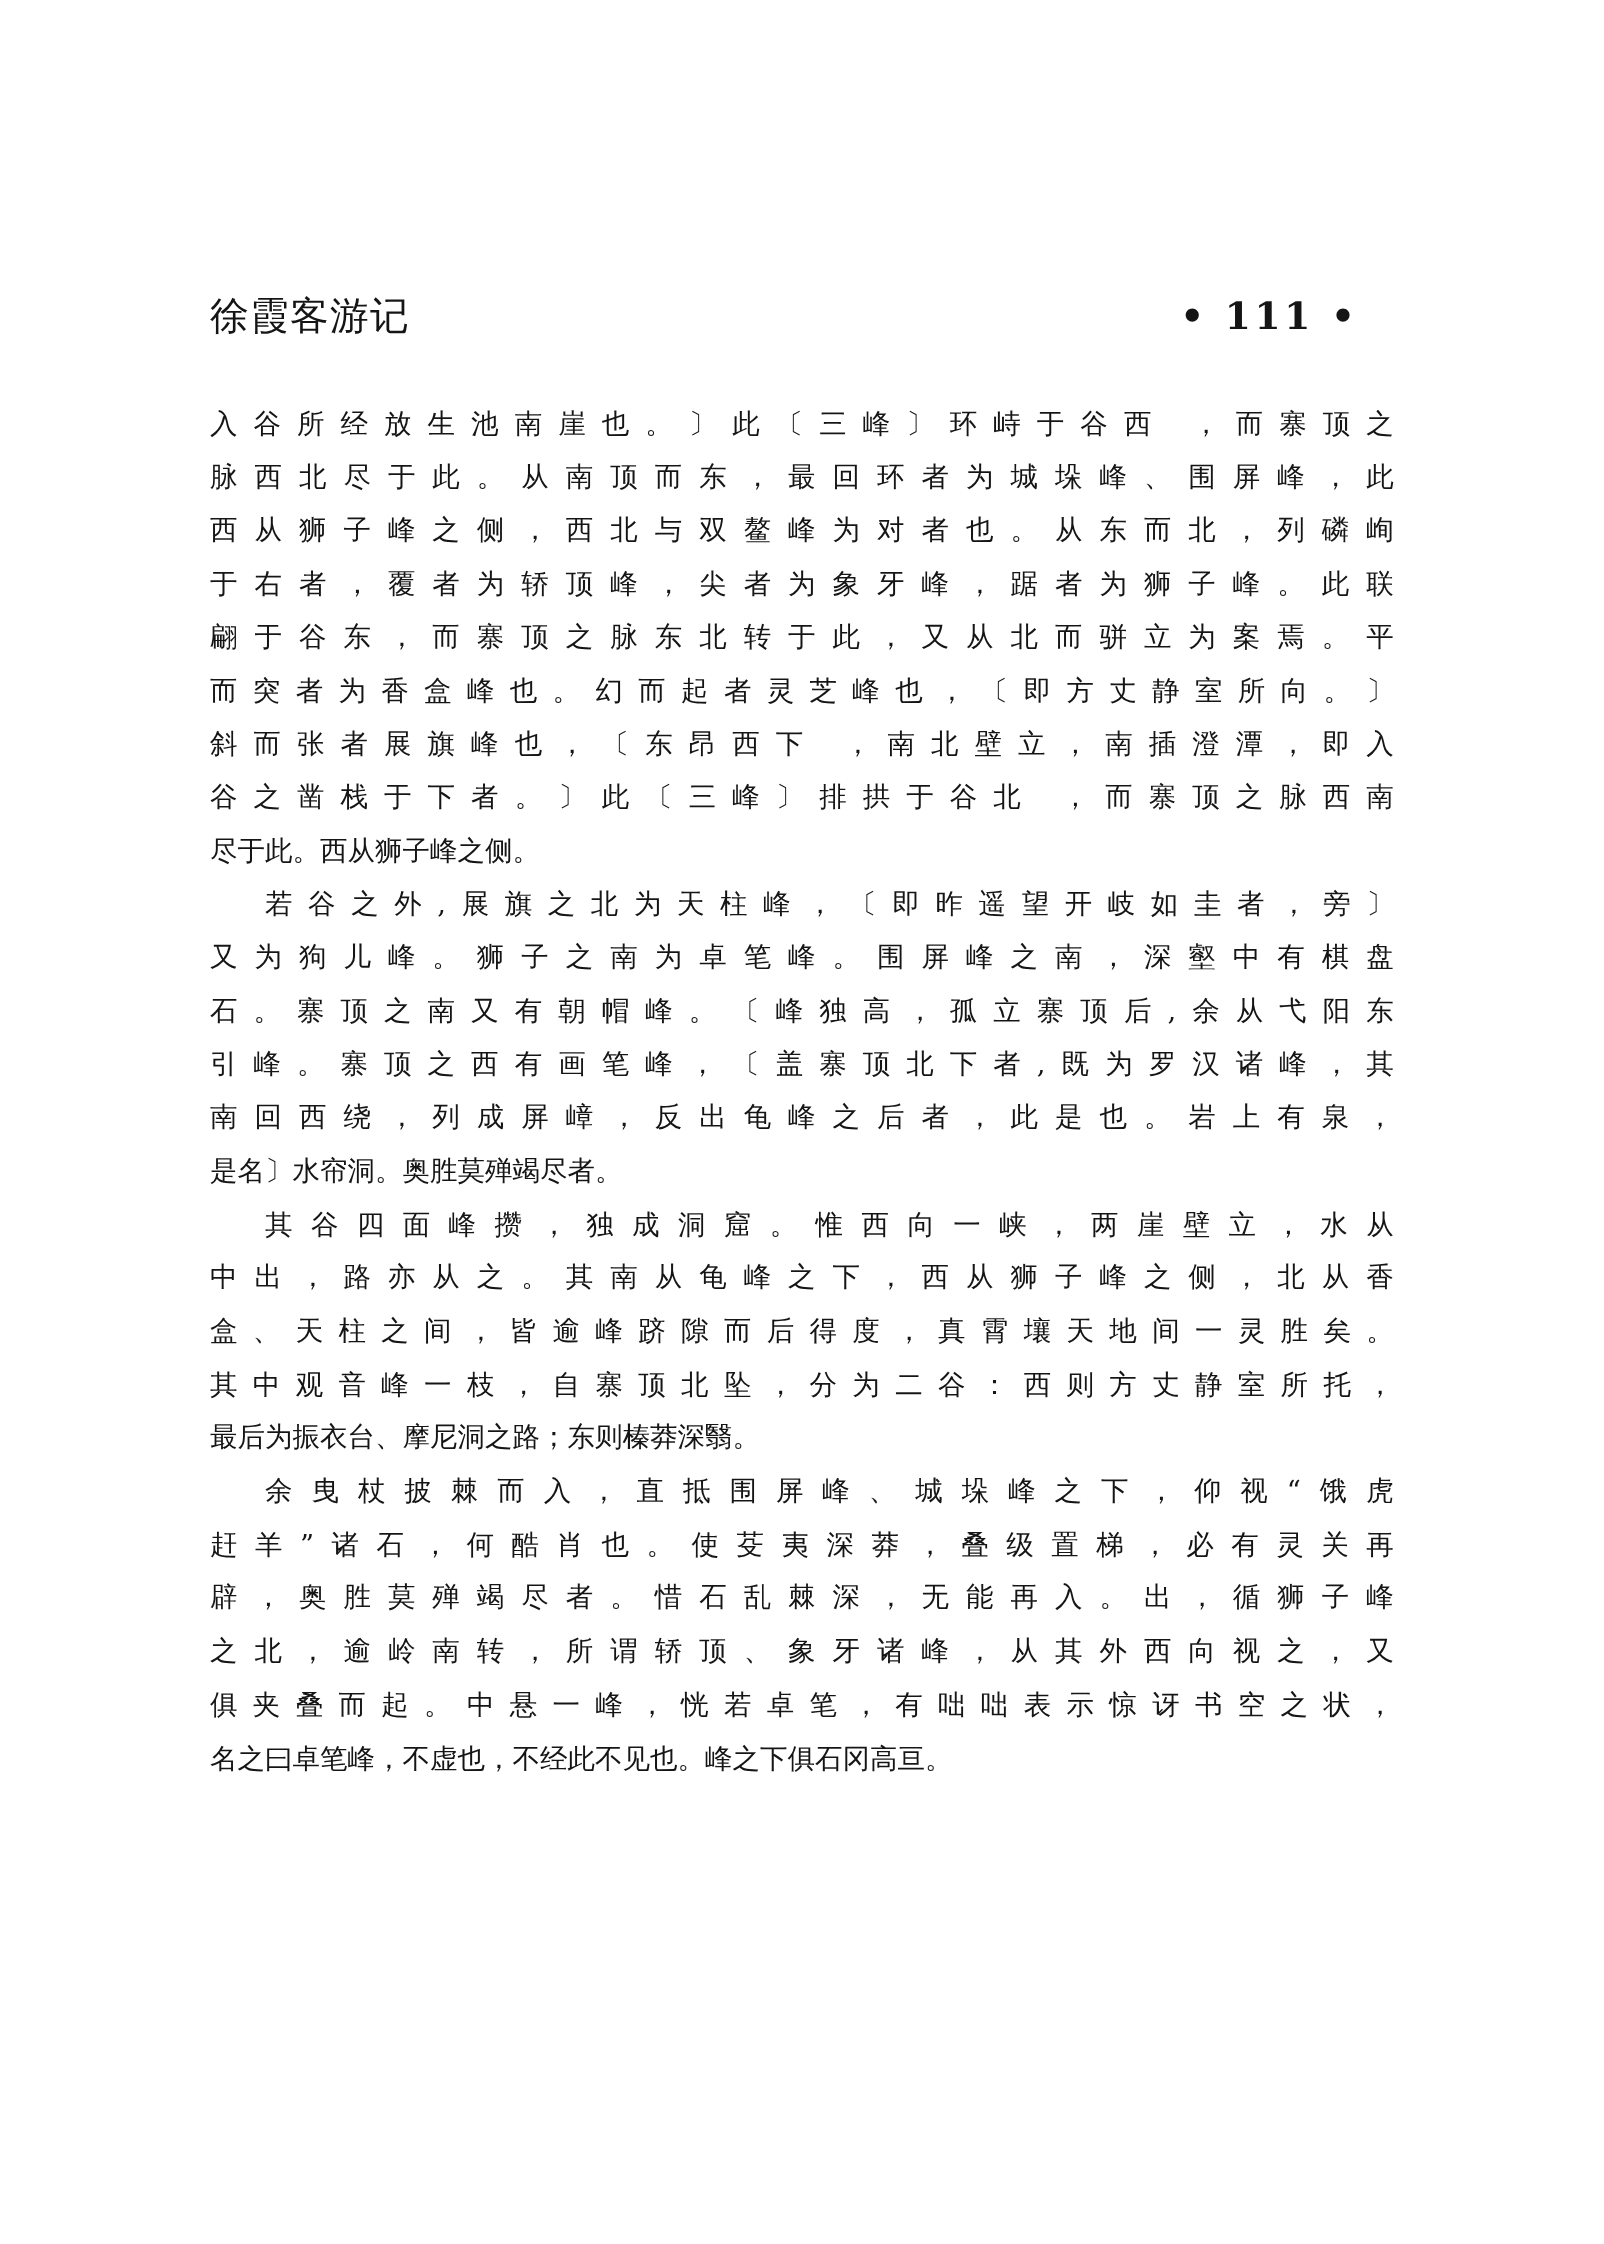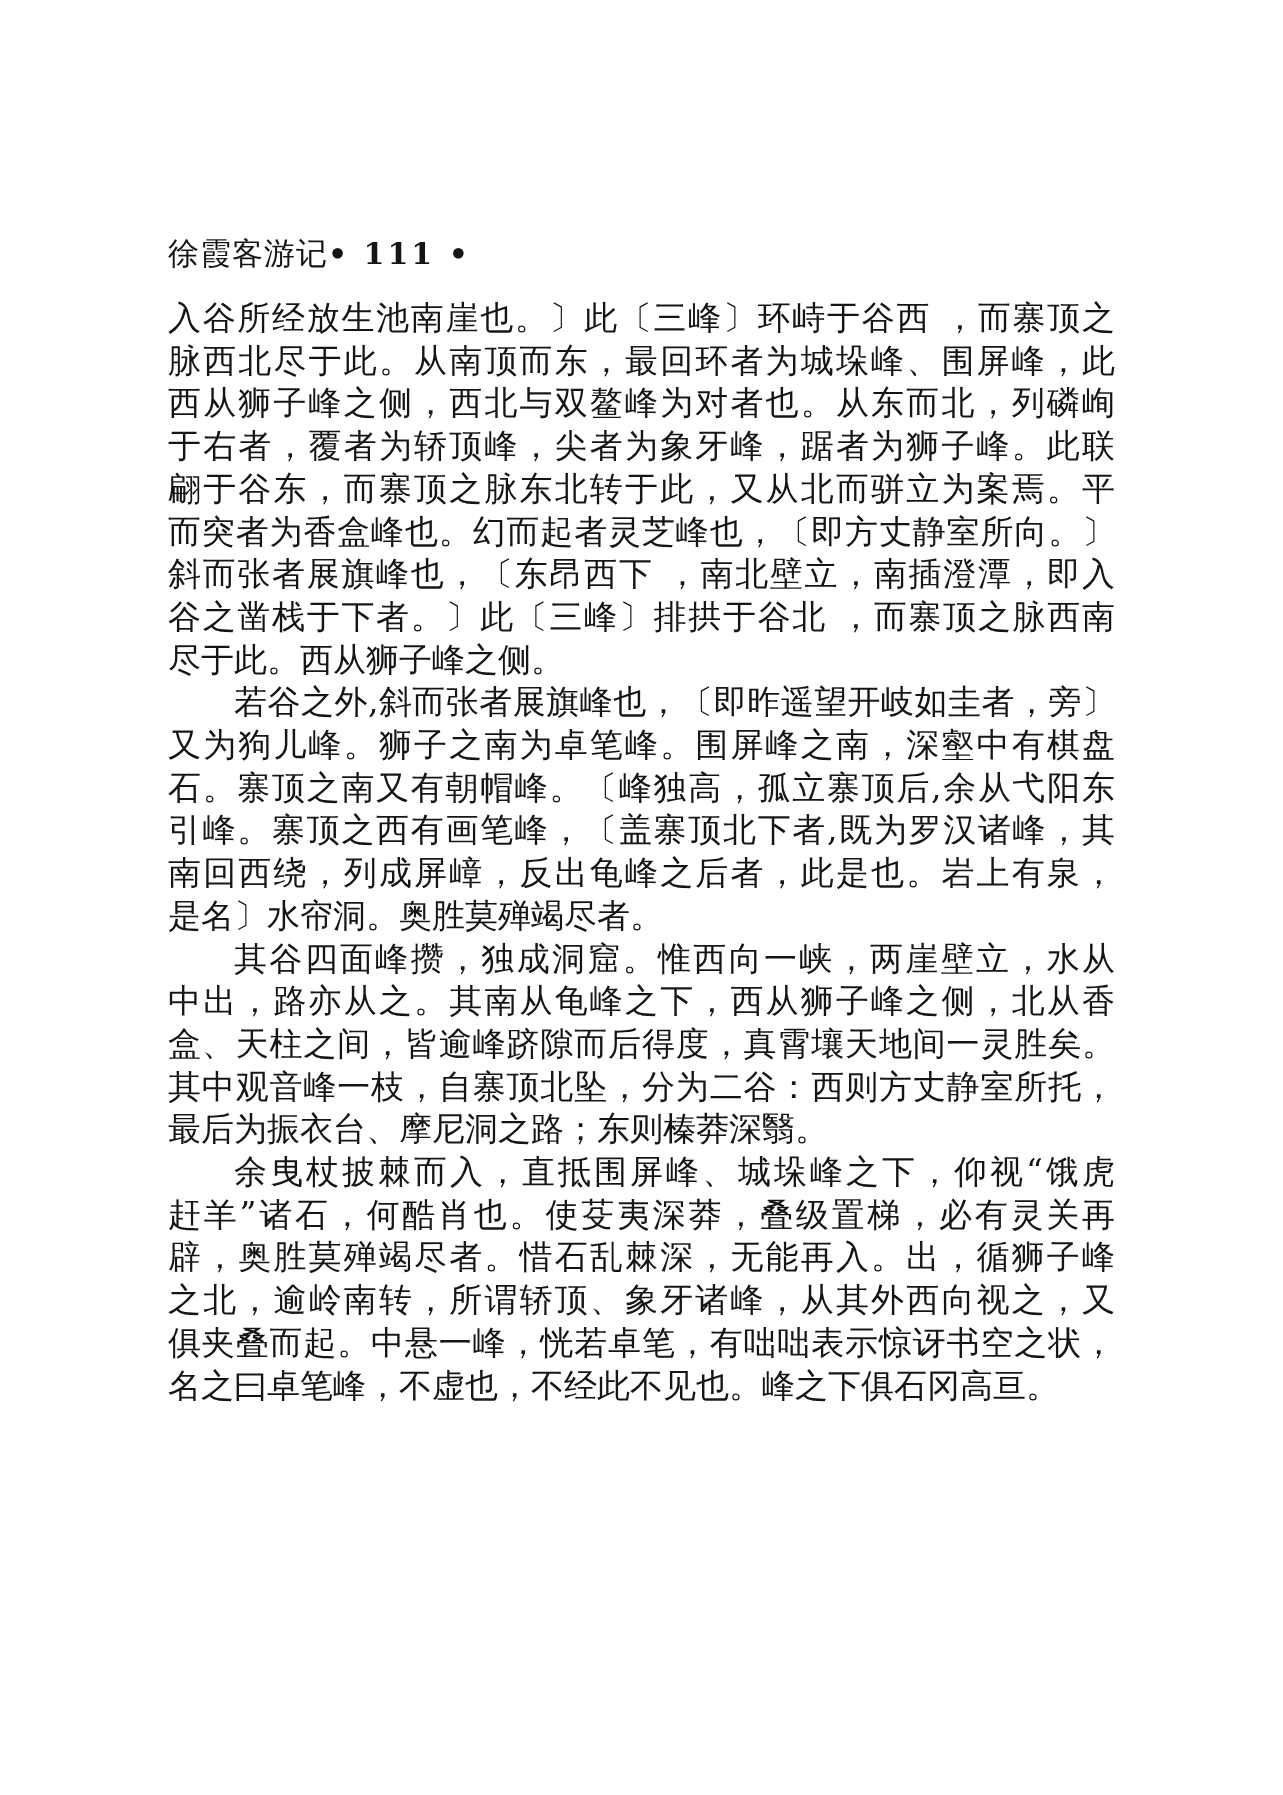--- a/index.html
+++ b/index.html
@@ -13,31 +13,31 @@
     overflow:hidden;
   }
   .content {
     position:absolute;
     left:168px;
     top:234px;
     width:947px;
   }
   .header {
     display:flex;
-    justify-content:flex-start;
+    justify-content:space-between;
     align-items:baseline;
     font-size:31px;
     line-height:38px;
     white-space:nowrap;
   }
   .book-title { letter-spacing:1px; }
   .page-number { padding-right:28px; letter-spacing:3px; font-size:30px;font-weight:bold; }
   .body-text {
-    margin-top:24px;
-    font-size:33px;
+    margin-top:46px;
+    font-size:22px;
     line-height:42.7px;
   }
   .line {
     text-align:justify;
     text-align-last:justify;
     text-justify:inter-character;
     min-height:42.7px;
   }
   .line.indent { text-indent:2em; }
   .line.para-end { text-align-last:left; }
@@ -54,21 +54,21 @@
     <div class="body-text" id="body-text">
         <div class="line">入谷所经放生池南崖也。〕此〔三峰〕环峙于谷西 ，而寨顶之</div>
         <div class="line">脉西北尽于此。从南顶而东，最回环者为城垛峰、围屏峰，此</div>
         <div class="line">西从狮子峰之侧，西北与双鳌峰为对者也。从东而北，列磷峋</div>
         <div class="line">于右者，覆者为轿顶峰，尖者为象牙峰，踞者为狮子峰。此联</div>
         <div class="line">翩于谷东，而寨顶之脉东北转于此，又从北而骈立为案焉。平</div>
         <div class="line">而突者为香盒峰也。幻而起者灵芝峰也，〔即方丈静室所向。〕</div>
         <div class="line">斜而张者展旗峰也，〔东昂西下 ，南北壁立，南插澄潭，即入</div>
         <div class="line">谷之凿栈于下者。〕此〔三峰〕排拱于谷北 ，而寨顶之脉西南</div>
         <div class="line para-end">尽于此。西从狮子峰之侧。</div>
-        <div class="line indent">若谷之外,斜而张者展旗峰也，〔即昨遥望开岐如圭者，旁〕</div>
+        <div class="line indent">若谷之外,展旗之北为天柱峰，〔即昨遥望开岐如圭者，旁〕</div>
         <div class="line">又为狗儿峰。狮子之南为卓笔峰。围屏峰之南，深壑中有棋盘</div>
         <div class="line">石。寨顶之南又有朝帽峰。〔峰独高，孤立寨顶后,余从弋阳东</div>
         <div class="line">引峰。寨顶之西有画笔峰，〔盖寨顶北下者,既为罗汉诸峰，其</div>
         <div class="line">南回西绕，列成屏嶂，反出龟峰之后者，此是也。岩上有泉，</div>
         <div class="line para-end">是名〕水帘洞。奥胜莫殚竭尽者。</div>
         <div class="line indent">其谷四面峰攒，独成洞窟。惟西向一峡，两崖壁立，水从</div>
         <div class="line">中出，路亦从之。其南从龟峰之下，西从狮子峰之侧，北从香</div>
         <div class="line">盒、天柱之间，皆逾峰跻隙而后得度，真霄壤天地间一灵胜矣。</div>
         <div class="line">其中观音峰一枝，自寨顶北坠，分为二谷：西则方丈静室所托，</div>
         <div class="line para-end">最后为振衣台、摩尼洞之路；东则榛莽深翳。</div>

